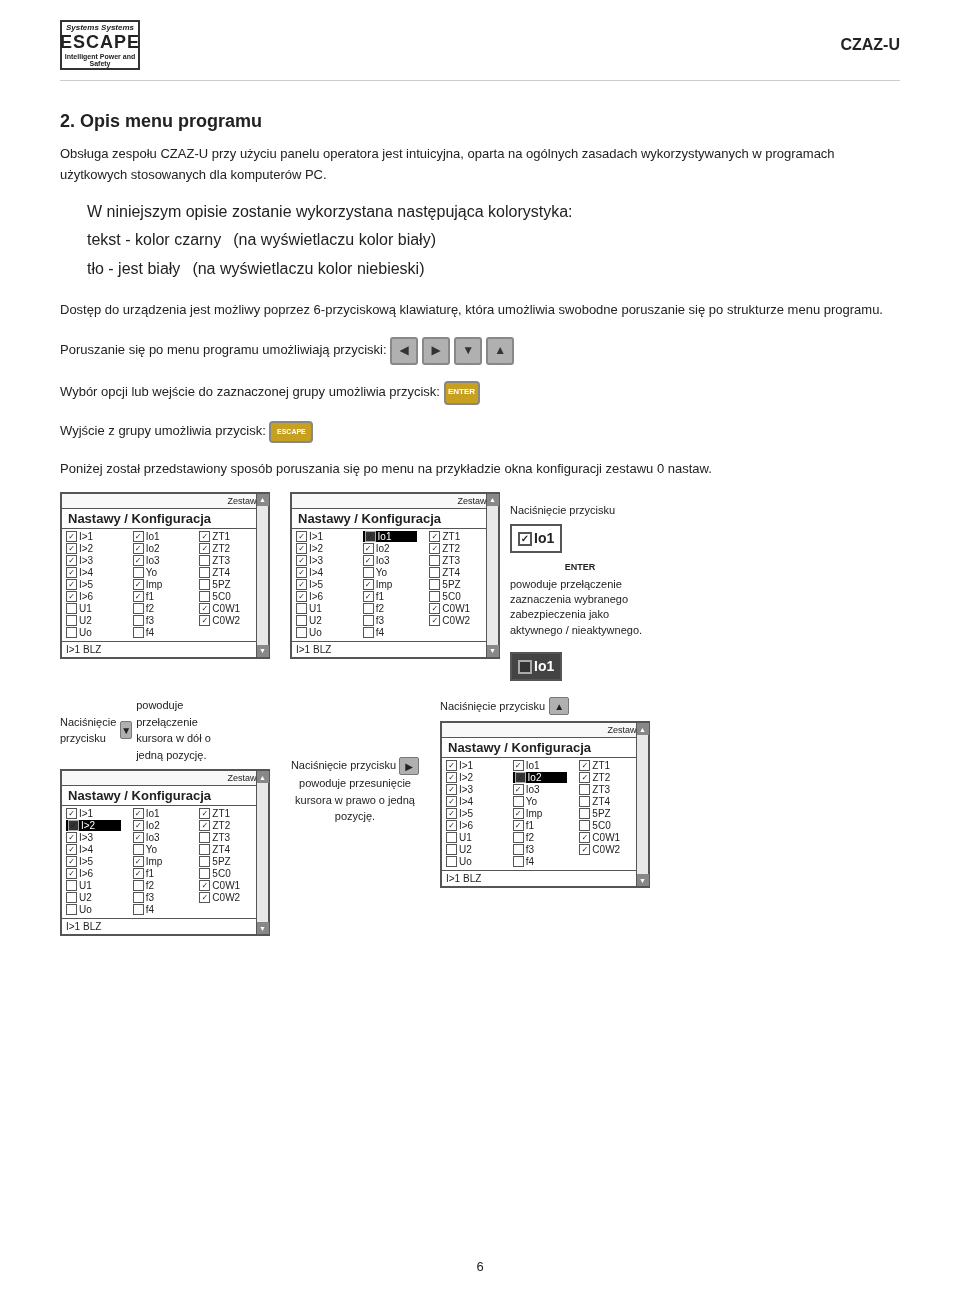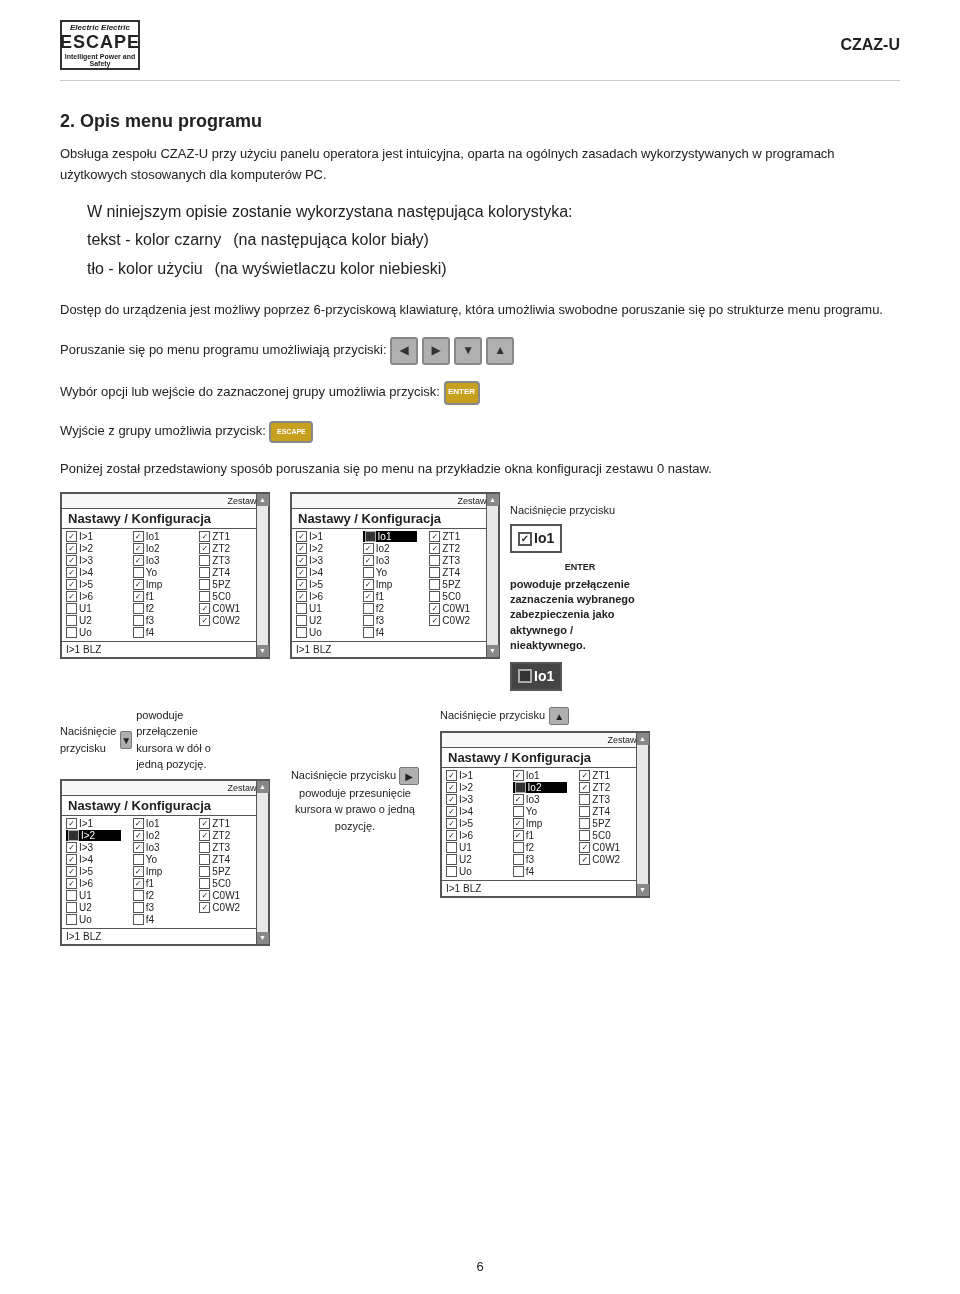--- a/index.html
+++ b/index.html
@@ -328,40 +328,40 @@
     }
   </style>
 </head>
 <body>
 
 <div class="page">
 
   <div class="header">
     <div class="logo-area">
       <div class="logo-box">
-        <div style="font-size:8px; font-style:italic;">Electric Electric</div>
+        <div style="font-size:8px; font-style:italic;">Systems Systems</div>
         <div class="brand">ESCAPE</div>
         <div class="sub">Intelligent Power and Safety</div>
       </div>
     </div>
     <div class="doc-id">CZAZ-U</div>
   </div>
 
   <div class="section-title">2. Opis menu programu</div>
 
   <div class="section-text">Obsługa zespołu CZAZ-U przy użyciu panelu operatora jest intuicyjna, oparta na ogólnych zasadach wykorzystywanych w programach użytkowych stosowanych dla komputerów PC.</div>
 
   <div class="color-info">
     <div>W niniejszym opisie zostanie wykorzystana następująca kolorystyka:</div>
     <div class="color-info-row">
       <span>tekst  - kolor czarny</span>
-      <span>(na następująca kolor biały)</span>
+      <span>(na wyświetlaczu kolor biały)</span>
     </div>
     <div class="color-info-row">
-      <span>tło      - kolor użyciu</span>
+      <span>tło      - jest biały</span>
       <span>(na wyświetlaczu kolor niebieski)</span>
     </div>
   </div>
 
   <div class="description-block">Dostęp do urządzenia jest możliwy poprzez 6-przyciskową klawiaturę, która umożliwia swobodne poruszanie się po strukturze menu programu.</div>
 
   <div class="description-block">
     <span>Poruszanie się po menu programu umożliwiają przyciski:</span>
     <span class="nav-buttons">
       <span class="nav-btn">◀</span>
@@ -685,21 +685,21 @@
       </div>
 
       <div class="side-note" style="padding-top:10px;">
         <div style="margin-bottom:6px;">Naciśnięcie przycisku</div>
         
         <div class="io-badge">
           <span class="cb">✓</span>
           <span>Io1</span>
         </div>
         <div style="font-size:9px; font-weight:bold; text-align:center; margin:2px 0;">ENTER</div>
-        <div style="margin-bottom:2px; font-size:11px; line-height:1.4;font-weight:bold;">powoduje przełączenie zaznaczenia wybranego zabezpieczenia jako aktywnego / nieaktywnego.</div>
+        <div style="margin-bottom:8px; font-size:11px; line-height:1.4;">powoduje przełączenie zaznaczenia wybranego zabezpieczenia jako aktywnego / nieaktywnego.</div>
         
         <div class="io-badge-inactive">
           <span class="cb"></span>
           <span>Io1</span>
         </div>
       </div>
     </div>
   </div>
 
   <div class="panels-bottom-row">

